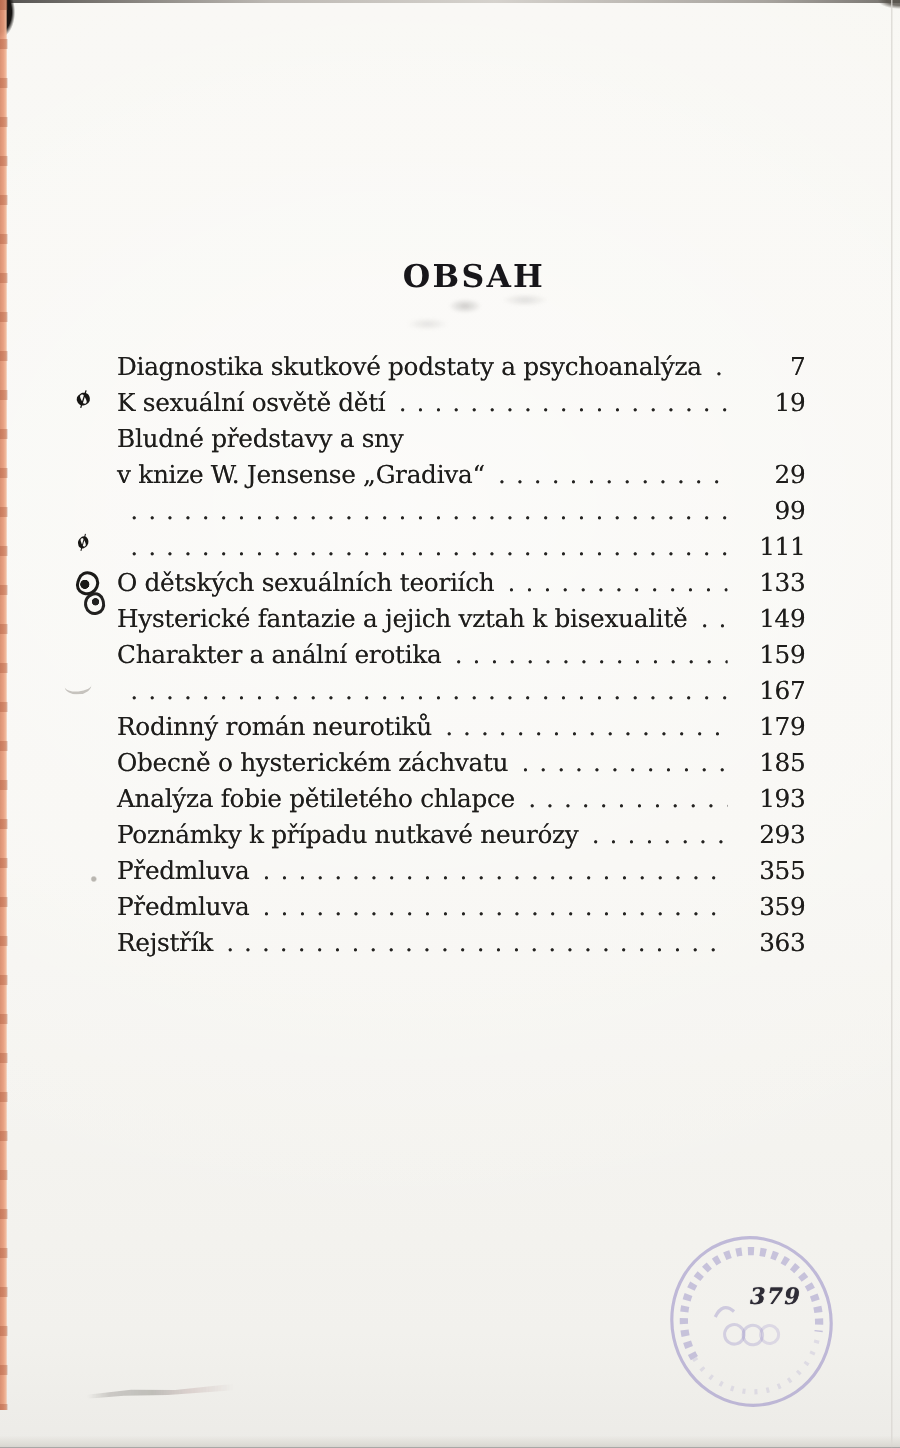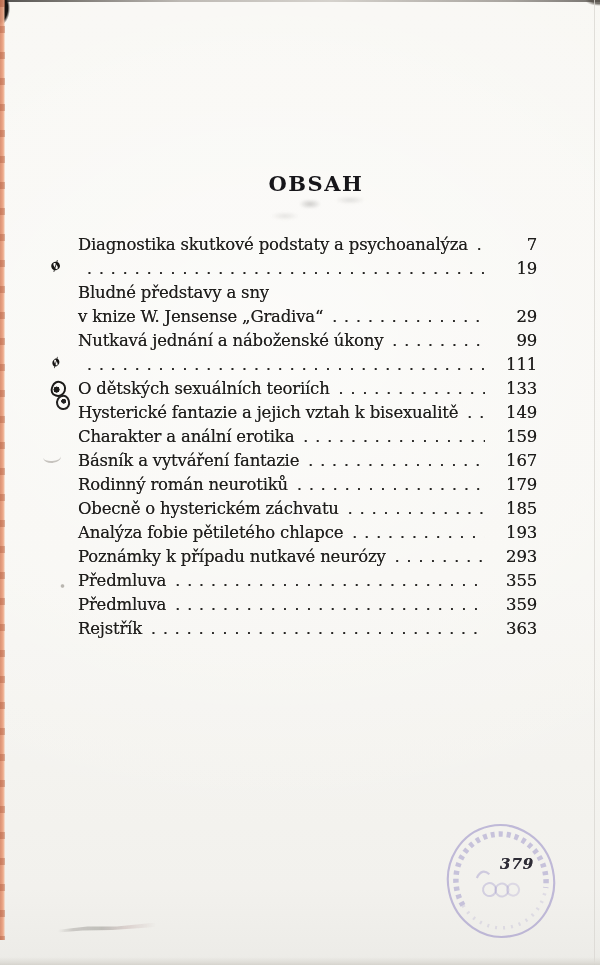--- a/index.html
+++ b/index.html
@@ -83,35 +83,35 @@
   <h1 class="title">OBSAH</h1>
   <div class="ghost"></div>
 
   <div class="toc" id="toc">
       <div class="row">
         <span class="t">Diagnostika skutkové podstaty a psychoanalýza</span>
         <span class="dots">................................................</span>
         <span class="p">7</span>
       </div>
       <div class="row">
+        <span class="t">K sexuální osvětě dětí</span>
         <span class="dots">................................................</span>
         <span class="p">19</span>
       </div>
       <div class="row nopage">
         <span class="t">Bludné představy a sny</span>
         <span class="dots"></span>
         <span class="p"></span>
       </div>
       <div class="row">
         <span class="t">v knize W. Jensense „Gradiva“</span>
         <span class="dots">................................................</span>
         <span class="p">29</span>
       </div>
       <div class="row">
-        <span class="t">Nutkavá jednání a náboženské úkony</span>
         <span class="dots">................................................</span>
         <span class="p">99</span>
       </div>
       <div class="row outdent">
         <span class="dots">................................................</span>
         <span class="p">111</span>
       </div>
       <div class="row">
         <span class="t">O dětských sexuálních teoriích</span>
         <span class="dots">................................................</span>
@@ -121,21 +121,20 @@
         <span class="t">Hysterické fantazie a jejich vztah k bisexualitě</span>
         <span class="dots">................................................</span>
         <span class="p">149</span>
       </div>
       <div class="row">
         <span class="t">Charakter a anální erotika</span>
         <span class="dots">................................................</span>
         <span class="p">159</span>
       </div>
       <div class="row">
-        <span class="t">Básník a vytváření fantazie</span>
         <span class="dots">................................................</span>
         <span class="p">167</span>
       </div>
       <div class="row">
         <span class="t">Rodinný román neurotiků</span>
         <span class="dots">................................................</span>
         <span class="p">179</span>
       </div>
       <div class="row">
         <span class="t">Obecně o hysterickém záchvatu</span>

